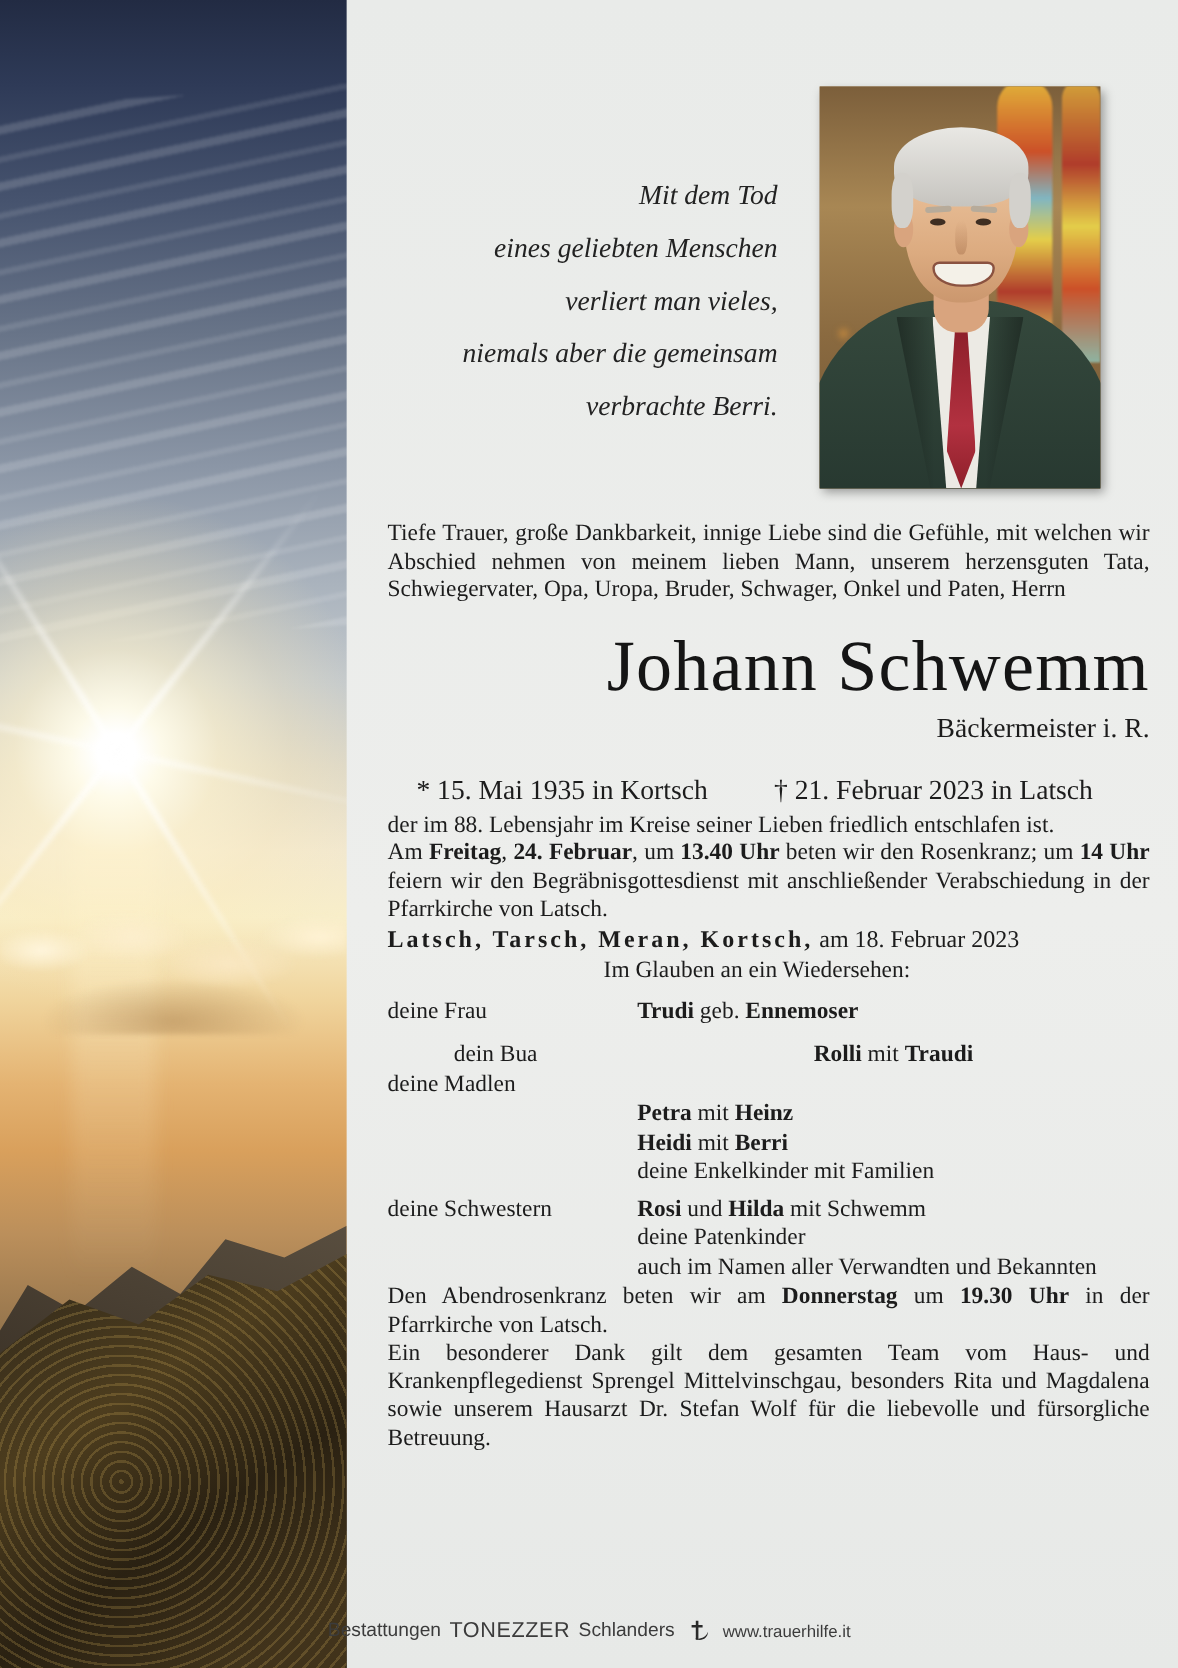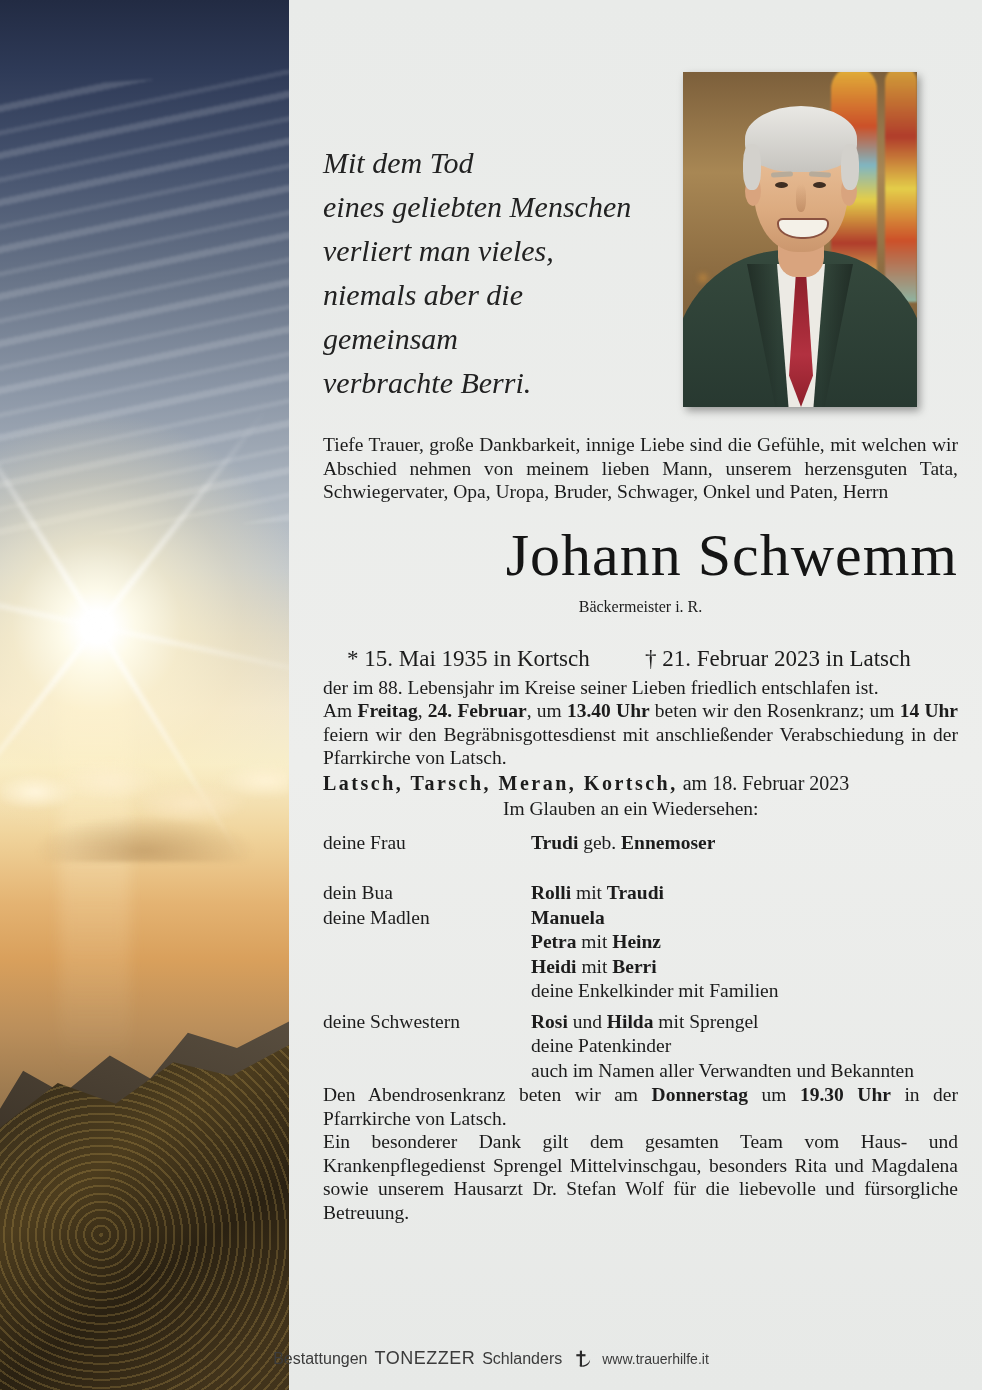--- a/index.html
+++ b/index.html
@@ -44,22 +44,22 @@
       background:linear-gradient(200deg,#5a4f40,#3a3126 55%,#262015);
       clip-path:polygon(100% 3%, 82% 10%, 65% 6%, 52% 18%, 38% 12%, 22% 22%, 8% 16%, 0 26%, 0 100%, 100% 100%); }
   .mtn-front { position:absolute; left:0; bottom:0; width:100%; height:345px;
       background:linear-gradient(145deg,#30281a 0%,#4d3d1e 35%,#2a2112 62%,#41331b 88%);
       clip-path:polygon(100% 0%, 80% 9%, 60% 5%, 40% 17%, 20% 11%, 0 24%, 0 100%, 100% 100%); }
   .mtn-tex { position:absolute; left:0; bottom:0; width:100%; height:345px; opacity:.4;
       background:repeating-radial-gradient(circle at 35% 55%, rgba(230,192,100,.5) 0 2px, rgba(0,0,0,0) 2px 8px);
       clip-path:polygon(100% 0%, 80% 9%, 60% 5%, 40% 17%, 20% 11%, 0 24%, 0 100%, 100% 100%); }
 
   
-  .poem { position:absolute; left:323px; top:141px; width:325px; text-align:left;
-      font-style:italic; font-size:30px; line-height:44px; color:#222; }
+  .poem { position:absolute; left:323px; top:141px; width:325px; text-align:right;
+      font-style:italic; font-size:23px; line-height:44px; color:#222; }
 
   
   .photo { position:absolute; left:683px; top:72px; width:234px; height:335px; overflow:hidden;
       box-shadow:3px 4px 8px rgba(0,0,0,.35); background:#8a6a40; }
   .photo > div { position:absolute; }
   .ph-bg { inset:0; background:linear-gradient(180deg,#7c5f3b,#a88754 30%,#8a6a40 62%,#6e5433); }
   .ph-win1 { left:148px; top:-6px; width:46px; height:216px; border-radius:23px 23px 0 0; filter:blur(1px); opacity:.95;
       background:linear-gradient(180deg,#e8b93a 0%,#cf4f28 28%,#7fb9c8 46%,#e8d24a 62%,#b23a2a 82%,#d9c160 100%); }
   .ph-win2 { left:202px; top:-6px; width:32px; height:236px; border-radius:16px 16px 0 0; filter:blur(1px); opacity:.95;
       background:linear-gradient(180deg,#d9a83a 0%,#b23a2a 30%,#e8d24a 52%,#cf4f28 74%,#8fb9a8 100%); }
@@ -94,34 +94,34 @@
       background:linear-gradient(180deg, rgba(0,0,0,0), rgba(150,95,60,.35)); }
   .ph-smile { left:94px; top:146px; width:48px; height:17px; background:#f4f1e8;
       border:2px solid #8a5240; border-radius:6px 6px 24px 24px / 5px 5px 15px 15px; }
 
   
   .content { position:absolute; left:323px; top:433px; width:635px; }
   .content p { margin:0; }
   .body-text { font-size:19.5px; line-height:23.5px; text-align:justify; }
   .name { margin:18px 0 0 0; font-size:60px; line-height:66px; font-weight:400;
       text-align:right; letter-spacing:1px; color:#151515; }
-  .subtitle { margin-top:4px; text-align:center; font-size:16px; line-height:30px; }
+  .subtitle { margin-top:4px; text-align:right; font-size:23px; line-height:30px; }
   .dates { position:relative; margin-top:24px; height:30px; font-size:23px; }
   .dates .birth { position:absolute; left:24px; top:0; }
   .dates .death { position:absolute; left:322px; top:0; }
   .mt-entschlafen { margin-top:24px; }
   .mt-rosenkranz { margin-top:12px; }
   .cities { margin-top:22px; font-size:20px; line-height:26px; }
   .cities .spread { letter-spacing:2.5px;font-weight:bold; }
   .wieder { margin-top:10px; padding-left:180px; font-size:19.5px; line-height:25px; }
   .family { margin-top:10px; font-size:19.5px; }
   .frow { display:flex; line-height:24.5px;gap:28px; }
   .frow .flabel { width:180px; flex:0 0 180px; }
   .frow .fval { flex:1; }
-  .gap1 { margin-top:26px; }
+  .gap1 { margin-top:12px;text-align:center; }
   .gap2 { margin-top:6px; }
   .mt-abend { margin-top:14px; }
   .mt-dank { margin-top:6px; }
 
   
   .footer { position:absolute; left:0; top:1348px; width:100%; display:flex;
       justify-content:center; align-items:center; gap:7px;
       font-family:"Liberation Sans","DejaVu Sans",sans-serif; color:#3b3b3b; }
   .f-small { font-size:16px; }
   .f-brand { font-size:18px; letter-spacing:.5px;text-align:right; }
@@ -204,37 +204,36 @@
       <div class="frow">
         <span class="flabel">deine Frau</span>
         <span class="fval"><b>Trudi</b><span> geb. </span><b>Ennemoser</b></span>
       </div>
       <div class="frow gap1">
         <span class="flabel">dein Bua</span>
         <span class="fval"><b>Rolli</b><span> mit </span><b>Traudi</b></span>
       </div>
       <div class="frow">
         <span class="flabel">deine Madlen</span>
-        <span class="fval"><b>Manuela</b></span>
       </div>
       <div class="frow">
         <span class="flabel"></span>
         <span class="fval"><b>Petra</b><span> mit </span><b>Heinz</b></span>
       </div>
       <div class="frow">
         <span class="flabel"></span>
         <span class="fval"><b>Heidi</b><span> mit </span><b>Berri</b></span>
       </div>
       <div class="frow">
         <span class="flabel"></span>
         <span class="fval"><span>deine Enkelkinder mit Familien</span></span>
       </div>
       <div class="frow gap2">
         <span class="flabel">deine Schwestern</span>
-        <span class="fval"><b>Rosi</b><span> und </span><b>Hilda</b><span> mit Sprengel</span></span>
+        <span class="fval"><b>Rosi</b><span> und </span><b>Hilda</b><span> mit Schwemm</span></span>
       </div>
       <div class="frow">
         <span class="flabel"></span>
         <span class="fval"><span>deine Patenkinder</span></span>
       </div>
       <div class="frow">
         <span class="flabel"></span>
         <span class="fval"><span>auch im Namen aller Verwandten und Bekannten</span></span>
       </div>
     </div>

